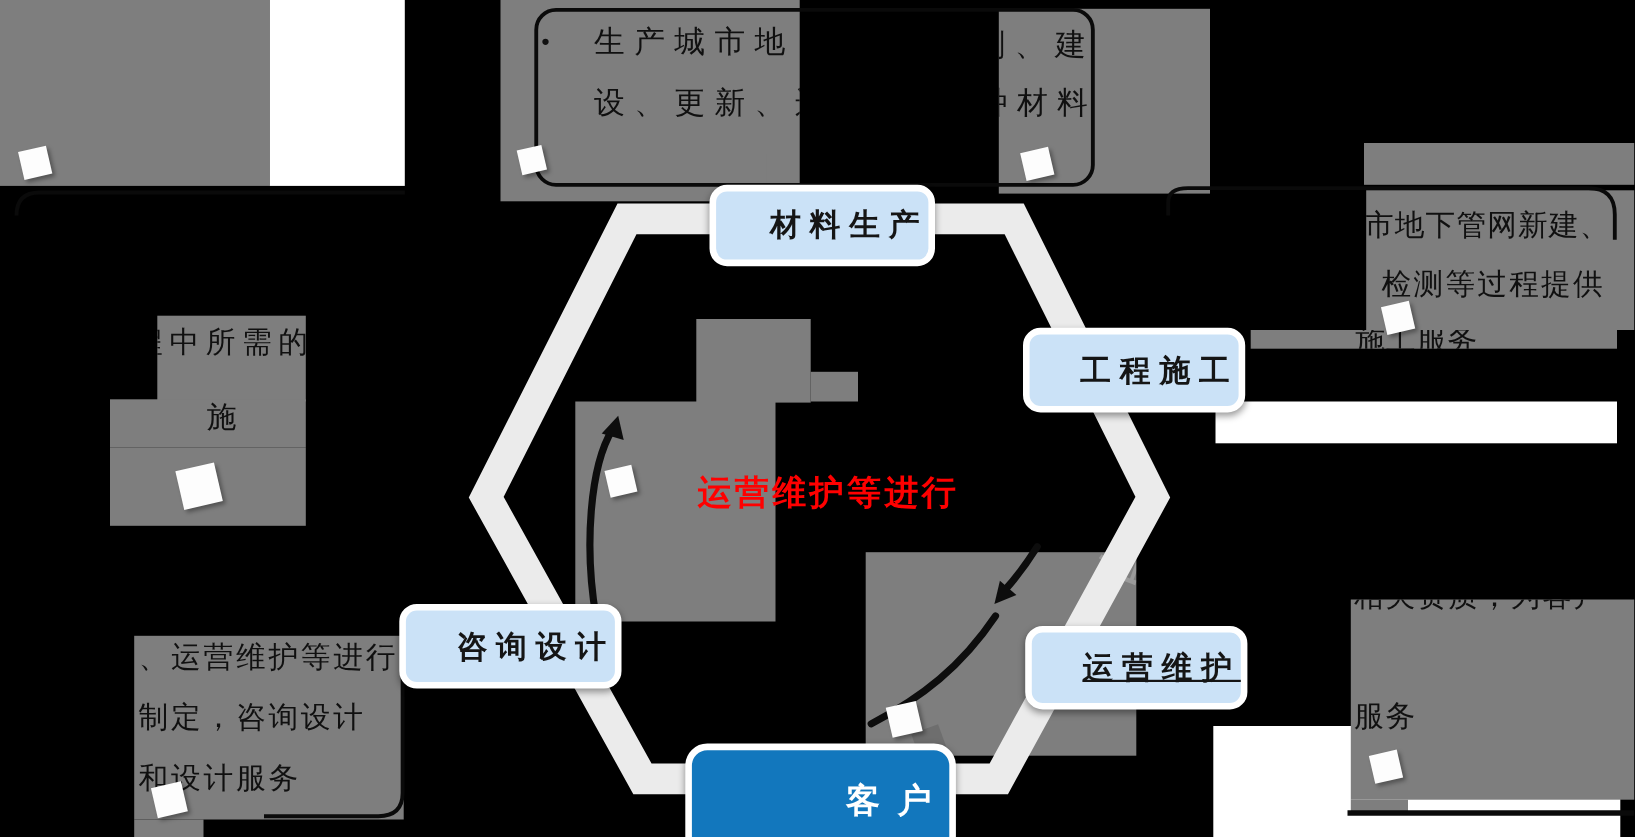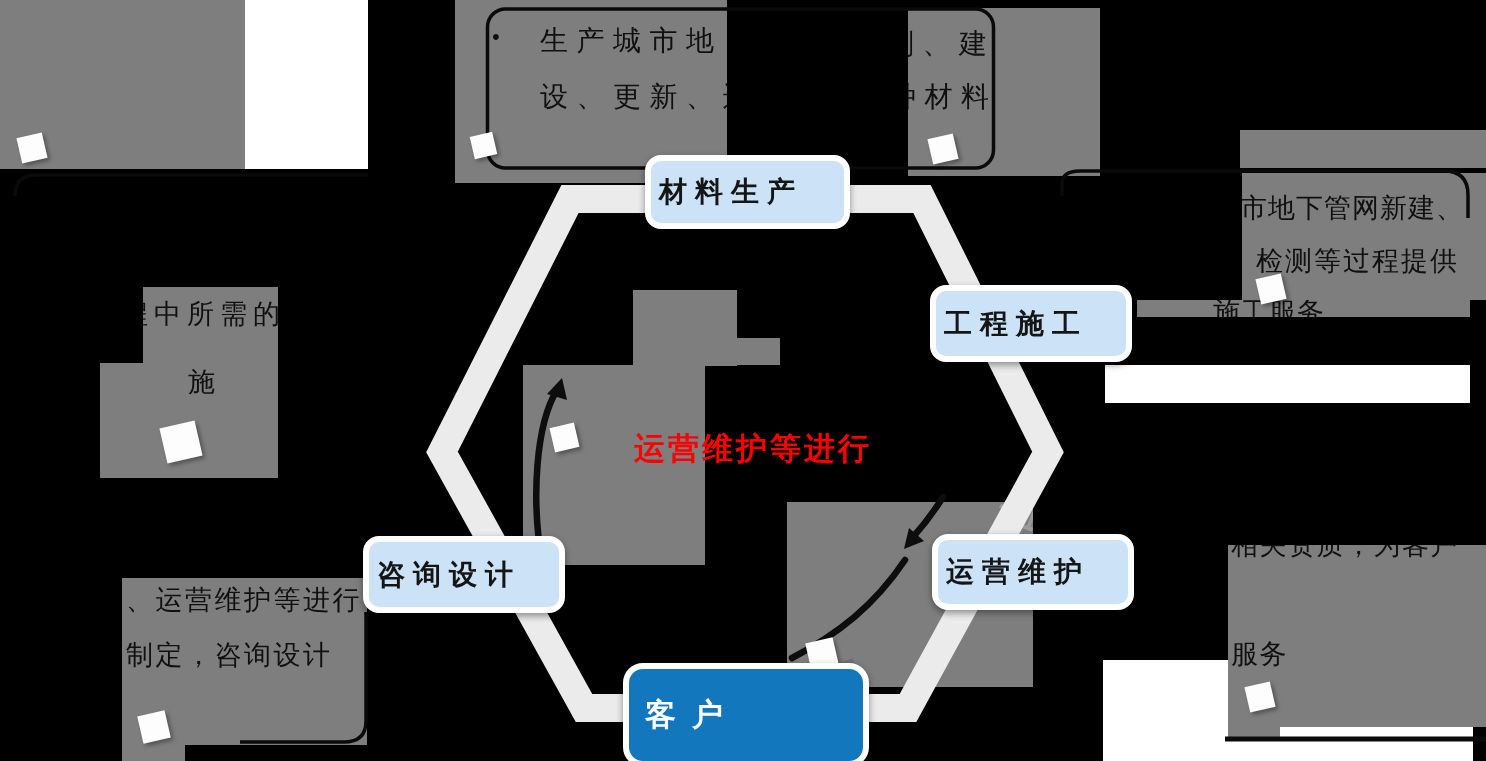--- a/index.html
+++ b/index.html
@@ -1,35 +1,35 @@
 <!DOCTYPE html>
 <html><head>
 <meta charset="utf-8">
 <style>
   html,body{margin:0;padding:0;background:#000;}
   .stage{position:relative;width:1486px;height:761px;background:#000;overflow:hidden;
          font-family:"DejaVu Serif","Liberation Serif",serif;}
   
   .patch{position:absolute;background:#7e7e7e;overflow:hidden;}
   .wpatch{position:absolute;background:#ffffff;}
-  .ptxt{position:absolute;white-space:nowrap;color:#101010;font-size:27px;line-height:34px;}
+  .ptxt{position:absolute;white-space:nowrap;color:#101010;font-size:27px;line-height:34px;font-family:Liberation Mono, monospace;}
   .bullet{position:absolute;color:#101010;font-size:20px;}
   
   .sq{position:absolute;background:#fdfdfd;transform:rotate(-13deg);
       box-shadow:2px 3px 4px rgba(0,0,0,0.35);z-index:40;}
   .sq-dark{position:absolute;background:#6e6e6e;transform:rotate(-20deg);z-index:39;}
   .wm-text{position:absolute;color:rgba(255,255,255,0.22);font-size:40px;letter-spacing:6px;
            transform:rotate(-70deg);transform-origin:left top;font-weight:bold;}
   
   .overlay{position:absolute;left:0;top:0;z-index:30;}
   
   .node{position:absolute;background:#cbe2f7;border:6px solid #ffffff;border-radius:16px;
-        display:flex;align-items:center;justify-content:flex-start;z-index:50;
+        display:flex;align-items:center;justify-content:flex-end;z-index:50;
         box-shadow:0 3px 7px rgba(0,0,0,0.4);
-        font-size:28px;font-weight:600;letter-spacing:8px;text-indent:8px;color:#151515;}
+        font-size:28px;font-weight:600;letter-spacing:8px;text-indent:8px;color:#151515;margin-top:13px;}
   .node-customer{background:#1277bd;color:#ffffff;border-radius:20px;
         font-size:31px;letter-spacing:16px;text-indent:16px;font-weight:600;}
   
   .title{position:absolute;left:588px;top:426px;width:330px;text-align:center;z-index:60;
          color:#ff0000;font-weight:bold;font-size:31px;line-height:45px;letter-spacing:3px;}
 </style>
 </head>
 <body>
 
 <div class="stage">
@@ -50,21 +50,21 @@
     <span class="ptxt" style="left:-22px;top:19px;font-size:28px;letter-spacing:8.5px;">划、建</span>
     <span class="ptxt" style="left:-20px;top:72px;font-size:28px;letter-spacing:8.5px;">种材料</span>
   </div>
 
   <div class="patch" style="left:1240px;top:130px;width:246px;height:38px;"></div>
   <div class="patch" style="left:1242px;top:173px;width:244px;height:127px;">
     <span class="ptxt" style="left:-30px;top:18px;letter-spacing:1px;">城市地下管网新建、</span>
     <span class="ptxt" style="left:14px;top:71px;letter-spacing:2px;">检测等过程提供</span>
   </div>
   <div class="patch" style="left:1137px;top:300px;width:333px;height:17px;">
-    <span class="ptxt" style="left:76px;top:-5px;letter-spacing:1px;">施工服务</span>
+    <span class="ptxt" style="left:95px;top:-5px;letter-spacing:1px;">施工服务</span>
   </div>
 
   <div class="patch" style="left:143px;top:287px;width:135px;height:78px;">
     <span class="ptxt" style="left:-22px;top:10px;letter-spacing:6px;">程中所需的设</span>
   </div>
   <div class="patch" style="left:100px;top:363px;width:178px;height:44px;">
     <span class="ptxt" style="left:88px;top:2px;letter-spacing:6px;">施</span>
   </div>
   <div class="patch" style="left:100px;top:407px;width:178px;height:71px;"></div>
 
@@ -72,20 +72,21 @@
   <div class="patch" style="left:633px;top:290px;width:104px;height:76px;"></div>
   <div class="patch" style="left:737px;top:338px;width:43px;height:27px;"></div>
   <div class="patch" style="left:523px;top:365px;width:182px;height:200px;"></div>
   <div class="patch" style="left:787px;top:502px;width:246px;height:185px;">
     <span class="wm-text" style="left:198px;top:20px;">咨询</span>
   </div>
 
   <div class="patch" style="left:122px;top:578px;width:245px;height:167px;">
     <span class="ptxt" style="left:4px;top:5px;letter-spacing:2.5px;">、运营维护等进行</span>
     <span class="ptxt" style="left:4px;top:60px;letter-spacing:2.5px;">制定，咨询设计</span>
+    <span class="ptxt" style="left:4px;top:115px;letter-spacing:2.5px;">和设计服务</span>
   </div>
   <div class="patch" style="left:122px;top:745px;width:63px;height:16px;"></div>
 
   <div class="patch" style="left:1228px;top:545px;width:258px;height:182px;text-align:center;">
     <span class="ptxt" style="left:3px;top:-17px;letter-spacing:1.5px;">相关资质，为客户</span>
     <span class="ptxt" style="left:3px;top:92px;letter-spacing:1.5px;">服务</span>
   </div>
   <div class="patch" style="left:1228px;top:727px;width:52px;height:12px;"></div>
 
   <svg class="overlay" width="1486" height="761" viewBox="0 0 1486 761">
@@ -122,21 +123,21 @@
 
   <div class="node" style="left:645px;top:155px;width:193px;height:62px;">
     <span>材料生产</span>
   </div>
   <div class="node" style="left:930px;top:285px;width:190px;height:65px;">
     <span>工程施工</span>
   </div>
   <div class="node" style="left:363px;top:536px;width:190px;height:65px;">
     <span>咨询设计</span>
   </div>
-  <div class="node" style="left:932px;top:534px;width:190px;height:64px;">
+  <div class="node" style="left:932px;top:556px;width:190px;height:64px;text-decoration:underline;">
     <span>运营维护</span>
   </div>
   <div class="node node-customer" style="left:623px;top:663px;width:234px;height:92px;">
     <span>客户</span>
   </div>
 
   <div class="title">
     <div>运营维护等进行</div>
   </div>
 

